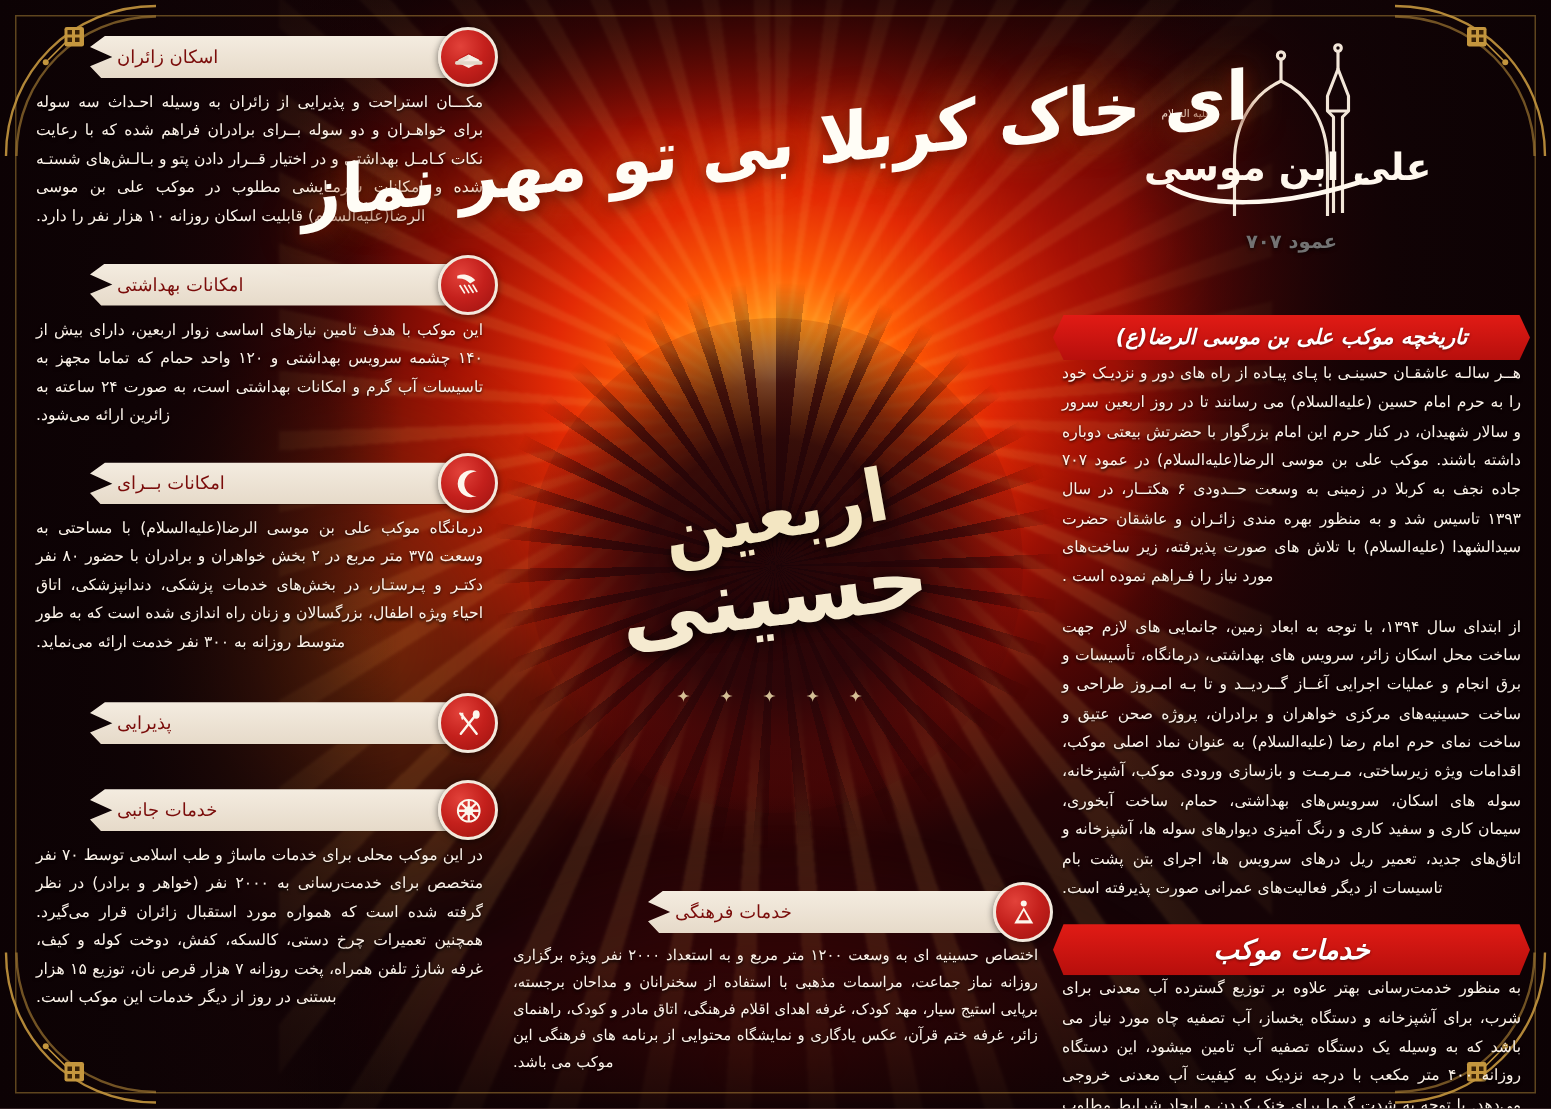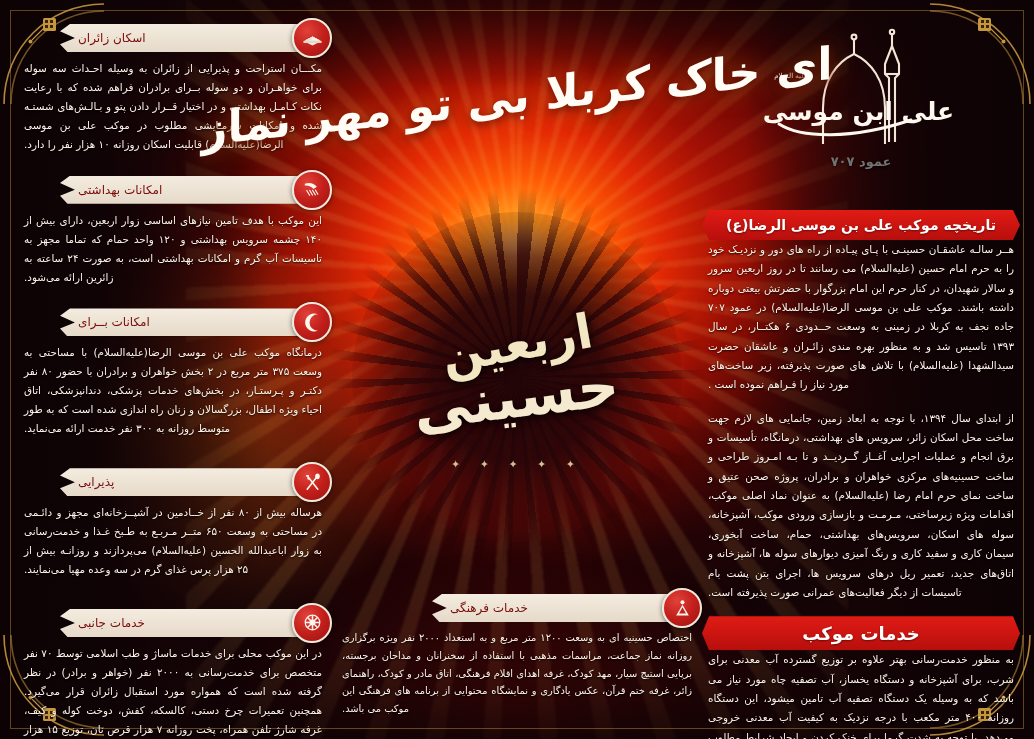--- a/index.html
+++ b/index.html
@@ -159,20 +159,21 @@
     position:relative;
     height:30px; margin:0 auto;
     display:flex; align-items:center; justify-content:center;
     background:linear-gradient(180deg,#e11b15 0%, #b70f0c 100%);
     color:#fff; font-weight:bold; font-size:14px;
     padding:0 24px;
     clip-path: polygon(0% 50%, 7px 0%, calc(100% - 7px) 0%, 100% 50%, calc(100% - 7px) 100%, 7px 100%);
     box-shadow:0 2px 7px rgba(0,0,0,.55), 0 0 22px rgba(225,27,21,.55);
     white-space:nowrap;
     text-shadow:0 1px 2px rgba(0,0,0,.45);
+    font-style:italic;
   }
   .rib-red.wide { padding:0 18px; }
   .rib-red.big  { height:34px; font-size:18px; padding:0 44px; }
   .right-body {
     margin-top:0;
     color:#fdf3ea;
     font-size:10.4px;
     line-height:1.86;
     text-align:justify;
     text-align-last:left;
@@ -378,21 +379,20 @@
           <line x1="6.5" y1="5" x2="17.5" y2="19"></line>
               <line x1="17.5" y1="5" x2="6.5" y2="19"></line>
             </g>
           <g fill="#fdf6ec">
               <ellipse cx="17.2" cy="5.6" rx="2.4" ry="3"></ellipse>
               <path d="M5.2 4.3 l1 0 l.2 3.2 l.6 0 l.2 -3.2 l1 0 l.2 3.6 a1.4 1.4 0 0 1 -1.1 1.5 l0 0"></path>
             </g>
         </svg>
       </div>
       <div class="ribbon">پذیرایی</div>
-      <div class="sec-body">هرساله بیش از ۸۰ نفر از خــادمین در آشپــزخانه‌ای مجهز و دائـمی در مساحتی به وسعت ۶۵۰ متــر مـربـع به طـبخ غـذا و خدمت‌رسانی به زوار اباعبدالله الحسین (علیه‌السلام) می‌پردازند و روزانـه بیش از ۲۵ هزار پرس غذای گرم در سه وعده مهیا می‌نمایند.</div>
     </div>
 
     <div class="sec s-side">
       <div class="sec-icon">
         <svg viewBox="0 0 24 24">
             <g fill="none" stroke="#fdf6ec" stroke-width="1.3">
           <circle cx="12" cy="12" r="7.6"></circle>
               <circle cx="12" cy="12" r="2.5" fill="#fdf6ec"></circle>
           <g stroke-width="1.6">
                 <line x1="12" y1="4.4" x2="12" y2="9.5"></line>

